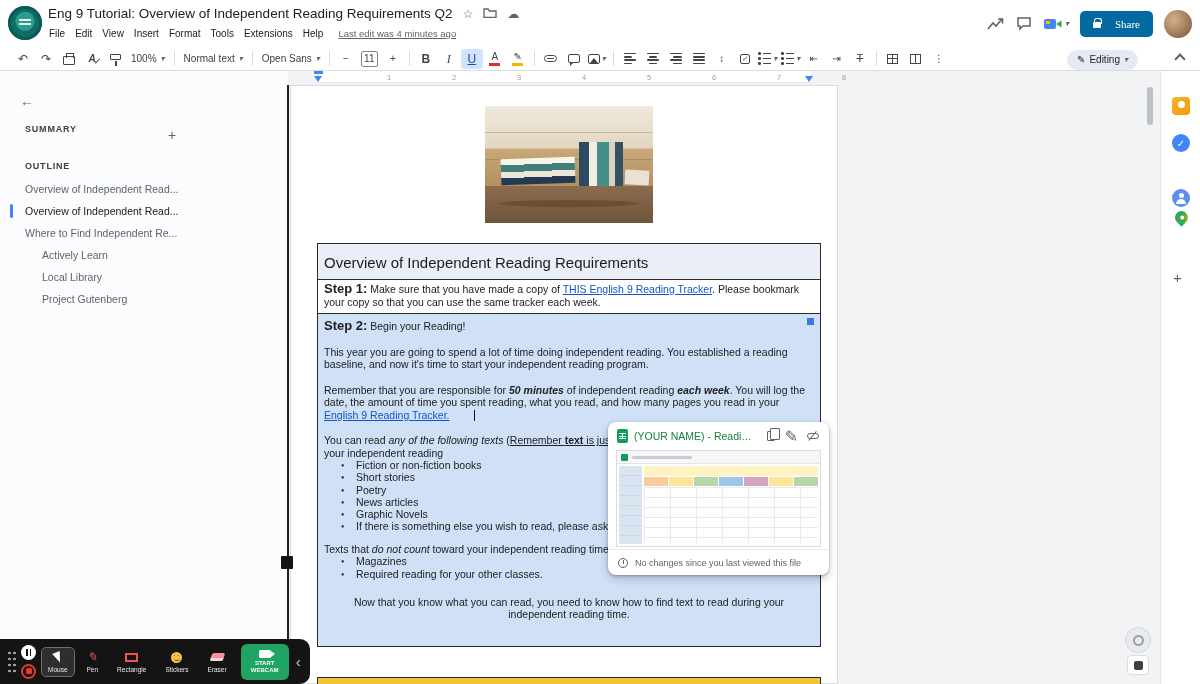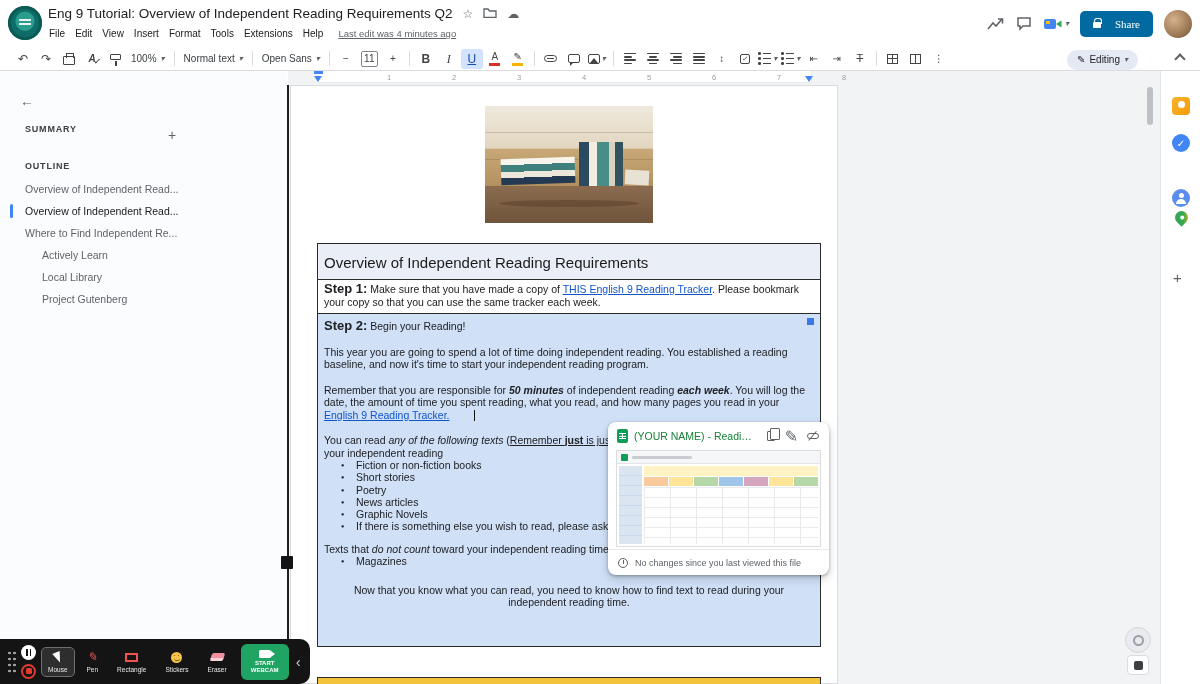--- a/index.html
+++ b/index.html
@@ -426,33 +426,34 @@
         <span class="steplabel">Step 1:</span><span> Make sure that you have made a copy of </span><span class="doclink">THIS English 9 Reading Tracker</span><span>. Please bookmark your copy so that you can use the same tracker each week.</span>
       </div>
       <div class="row3">
         <span class="sel-handle"></span>
         <div><span class="steplabel">Step 2:</span><span> Begin your Reading!</span></div>
         <div class="gap"></div>
         <p>This year you are going to spend a lot of time doing independent reading. You established a reading baseline, and now it's time to start your independent reading program.</p>
         <div class="gap"></div>
         <p><span>Remember that you are responsible for </span><span class="bi">50 minutes</span><span> of independent reading </span><span class="bi">each week</span><span>. You will log the date, the amount of time you spent reading, what you read, and how many pages you read in your </span><span class="doclink">English 9 Reading Tracker.</span><span class="caret-cursor"></span></p>
         <div class="gap"></div>
-        <p><span>You can read </span><span class="it">any of the following texts</span><span> (</span><span class="un">Remember </span><span class="un b-bold">just</span><span class="un"> is just a </span><span class="un">be a book, poem, article, etc</span><span>) during your independent reading</span></p>
+        <p><span>You can read </span><span class="it">any of the following texts</span><span> (</span><span class="un">Remember </span><span class="un b-bold">text</span><span class="un"> is just a </span><span class="un">be a book, poem, article, etc</span><span>) during your independent reading</span></p>
         <ul class="doc-ul">
           <li>Fiction or non-fiction books</li>
           <li>Short stories</li>
           <li>Poetry</li>
           <li>News articles</li>
           <li>Graphic Novels</li>
           <li>If there is something else you wish to read, please ask y</li>
         </ul>
         <div class="gap-s"></div>
         <p><span>Texts that </span><span class="it">do not count</span><span> toward your independent reading time</span></p>
         <ul class="doc-ul">
           <li>Magazines</li>
+          <li>Required reading for your other classes.</li>
         </ul>
         <p class="closing">Now that you know what you can read, you need to know how to find text to read during your independent reading time.</p>
       </div>
     </div>
 
     <div class="yellowbar"></div>
   </div>
 
   <div class="float-circle">
       <i></i>

